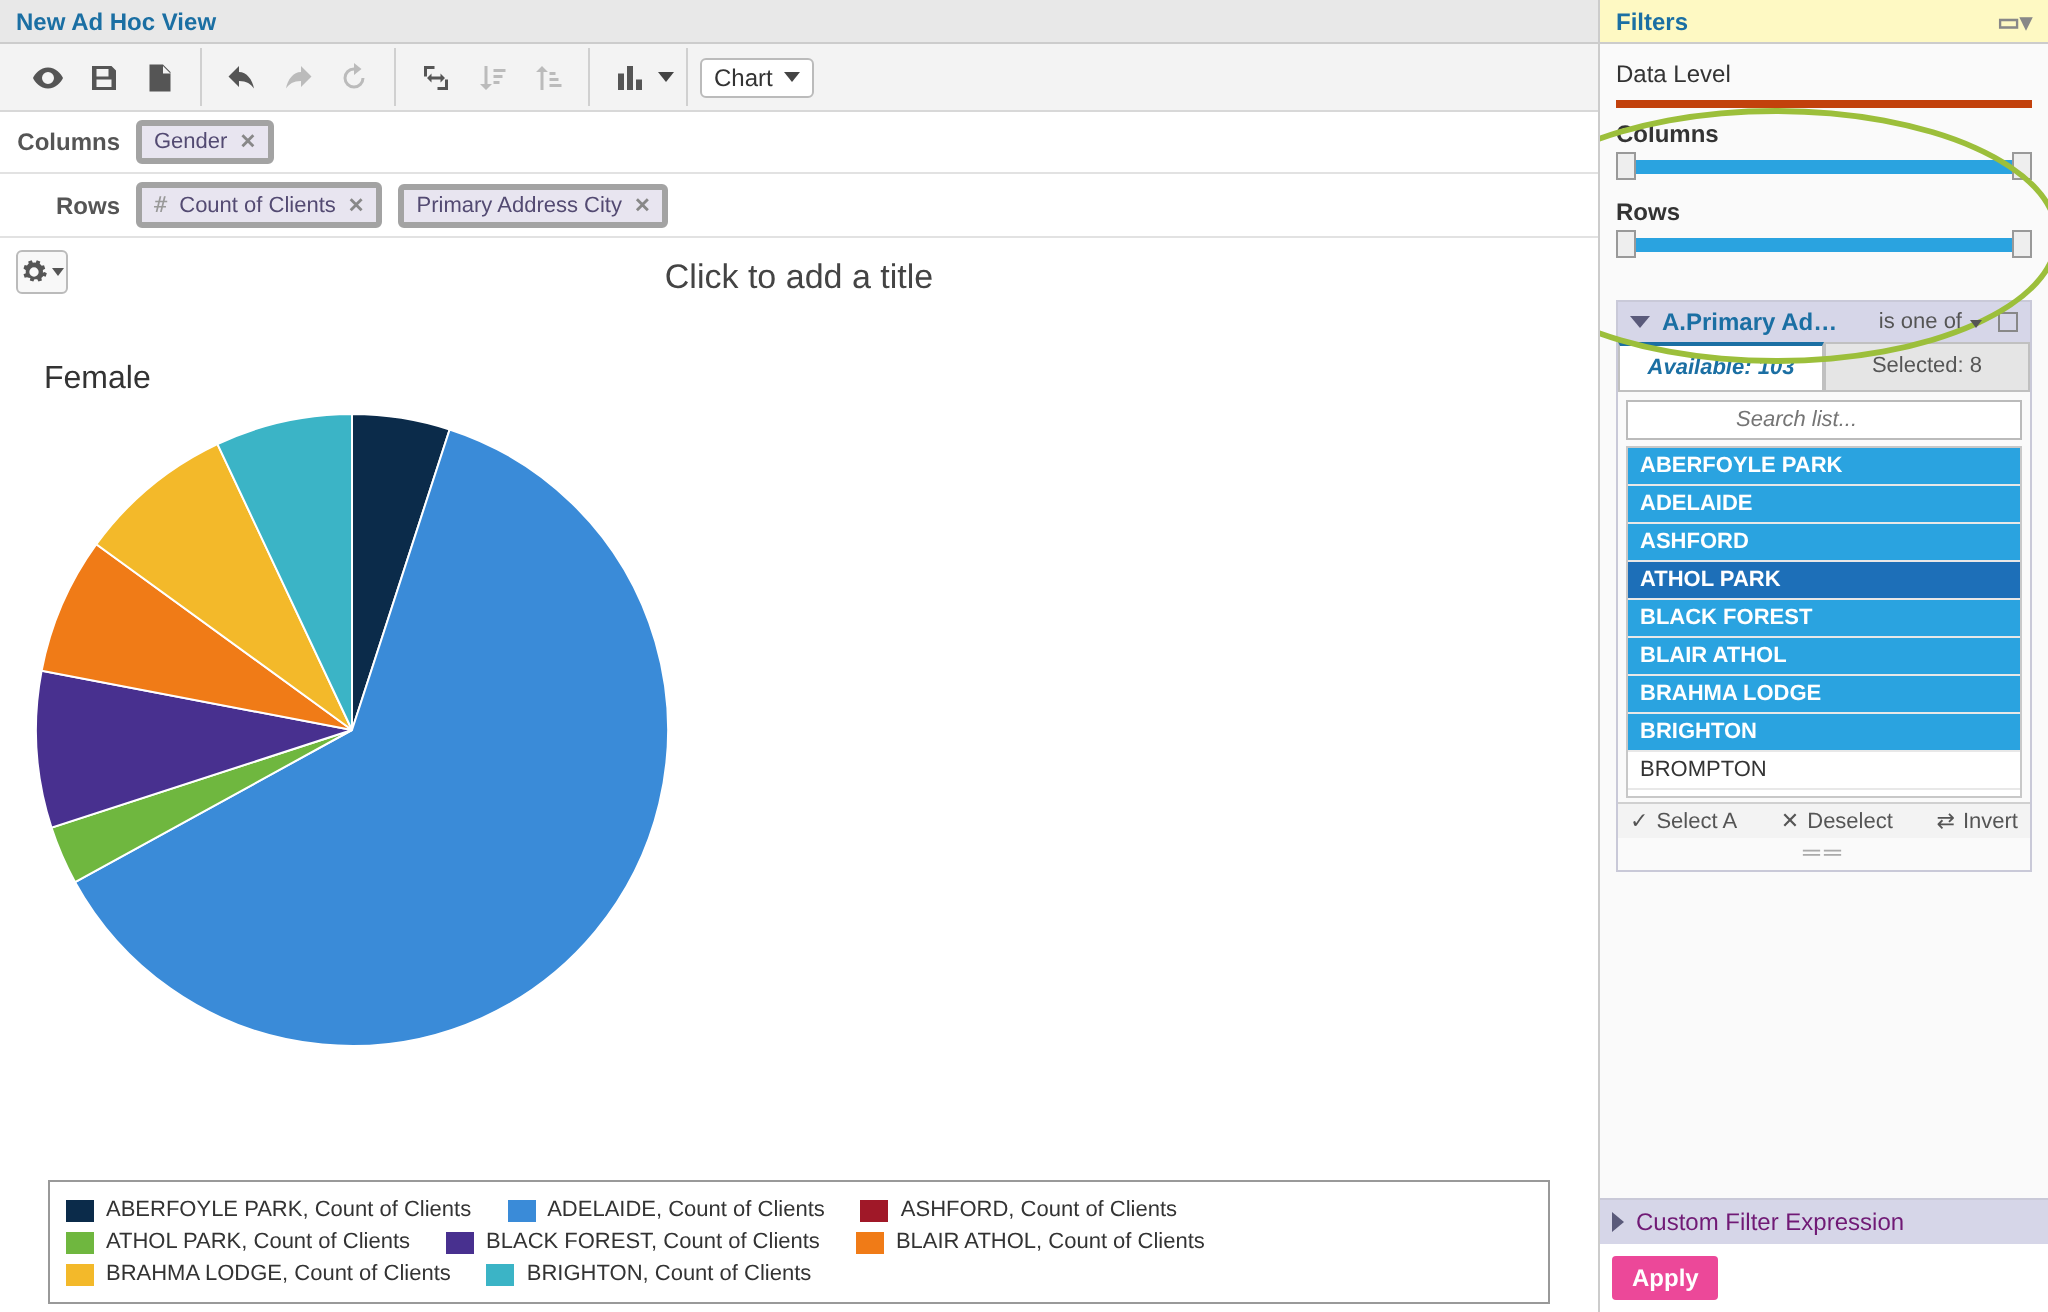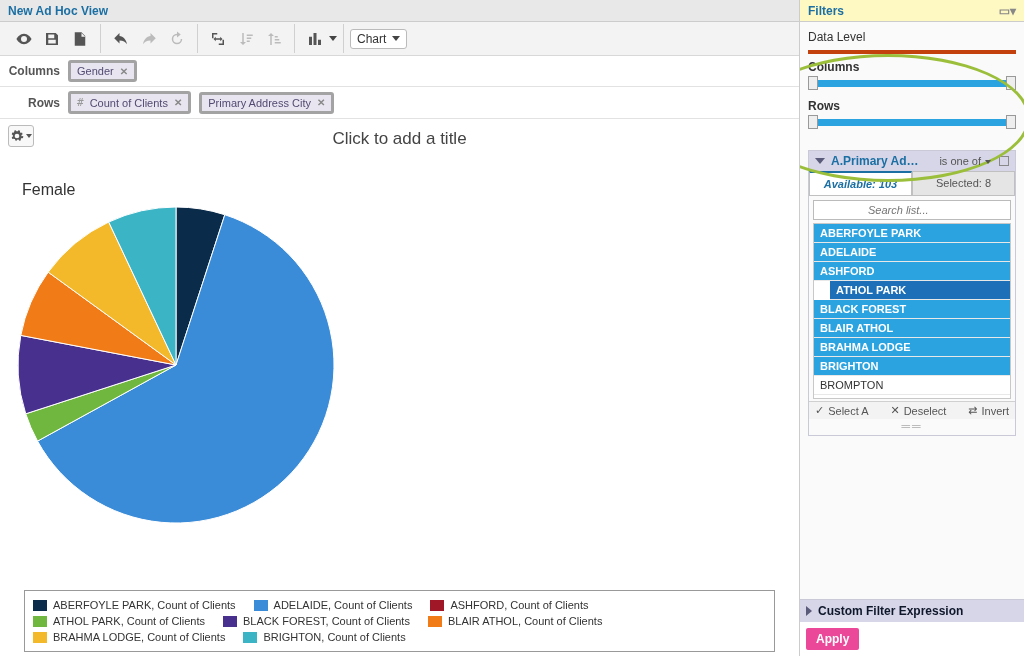--- a/index.html
+++ b/index.html
@@ -189,41 +189,41 @@
     border: 1px solid #bbb; margin: 4px 4px 3px 4px;
     background: #fff;
     padding: 2px 4px;
   }
   .searchbox input { border: none; outline: none; flex: 1 1 auto; font-size: 11px; font-style: italic; color: #777; background: transparent; margin-left: 48px; }
   .mag { width: 14px; height: 14px; }
 
   .vlist { margin: 0 4px 2px 4px; border: 1px solid #c8c8c8; background: #fff; max-height: 176px; overflow: hidden; }
   .vrow { font-size: 11px; padding: 3px 6px; border-bottom: 1px solid #e8e8e8; cursor: pointer; }
   .vrow.sel { background: #2aa3e0; color: #fff; font-weight: bold; }
-  .vrow.hl  { background: #1d6fb8; color: #fff; font-weight: bold; margin-left: 16px; }
+  .vrow.hl  { background: #1d6fb8; color: #fff; font-weight: bold; }
 
   .selactions {
     display: flex; justify-content: space-between; align-items: center;
     font-size: 11px; color: #555;
     padding: 2px 6px;
     border-top: 1px solid #d0d0d0;
     background: #f3f3f3;
   }
   .selactions span { display: inline-flex; align-items: center; gap: 4px; cursor: pointer; }
   .grip { text-align: center; color: #aaa; letter-spacing: 2px; padding-bottom: 2px; }
 
   .cfe-head {
     background: #d6d6e8;
     padding: 4px 6px;
     display: flex; align-items: center; gap: 6px;
     border-top: 1px solid #c9c9d8;
     margin-top: auto;
   }
   .cfe-head .caret-r { width: 0; height: 0; border-top: 5px solid transparent; border-bottom: 5px solid transparent; border-left: 6px solid #5a5a7a; }
-  .cfe-head .label { color: #0f172a; font-weight: bold; }
+  .cfe-head .label { color: #701a75; font-weight: normal; }
   .apply-bar { padding: 6px; background: #fff; }
   .apply-btn {
     background: #ec4899; color: #fff;
     border: none; padding: 4px 10px; font-weight: bold; font-size: 12px;
     border-radius: 2px;
   }
 
   svg.icon18 { width: 18px; height: 18px; }
 </style>
 </head>

